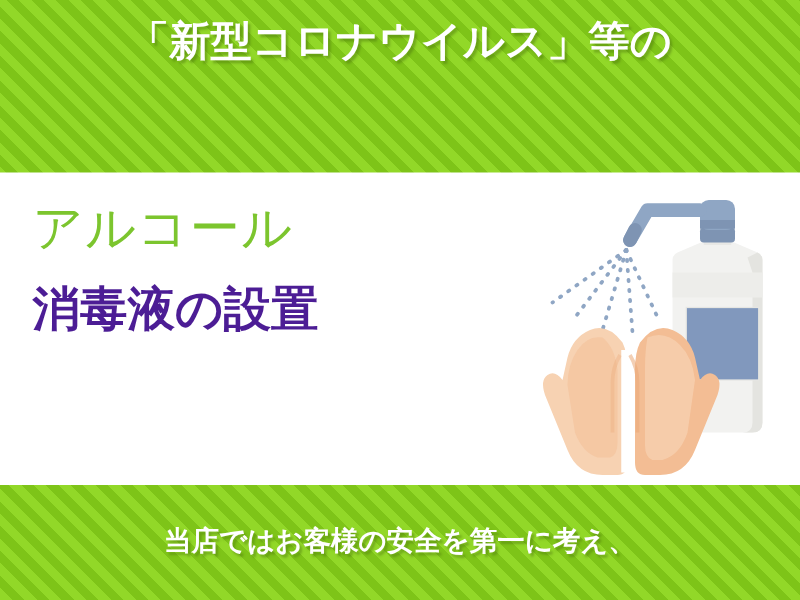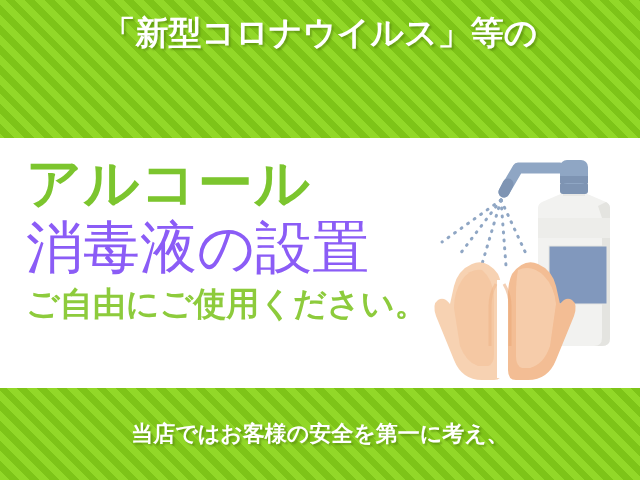--- a/index.html
+++ b/index.html
@@ -77,32 +77,32 @@
     background: #ffffff;
   }
 
   .panel-text {
     position: absolute;
     left: 26px;
     top: 14px;
     width: 400px;
   }
   .line-alcohol {
-    font-size: 55px;
+    font-size: 40px;
     line-height: 62px;
-    font-weight: bold;
+    font-weight: normal;
     color: #7cc52e;
     letter-spacing: 1px;
     white-space: nowrap;
   }
   .line-setchi {
-    font-size: 57px;
+    font-size: 38px;
     line-height: 66px;
-    font-weight: normal;
-    color: #8b5cf6;
+    font-weight: bold;
+    color: #4c1d95;
     letter-spacing: 0px;
     white-space: nowrap;
   }
   .line-free {
     font-size: 33px;
     line-height: 44px;
     font-weight: bold;
     color: #8dcb3c;
     letter-spacing: 0px;
     white-space: nowrap;
@@ -153,21 +153,20 @@
 
   <div class="header">
     <div class="header-line1">「新型コロナウイルス」等の</div>
   </div>
 
   <div class="panel">
 
     <div class="panel-text">
       <div class="line-alcohol">アルコール</div>
       <div class="line-setchi">消毒液の設置</div>
-      <div class="line-free">ご自由にご使用ください。</div>
     </div>
 
     <div class="illustration">
       <svg viewBox="0 0 212 240" xmlns="http://www.w3.org/2000/svg">
 
         <path d="M118 72 L118 62 Q118 58 122 56 L150 44 Q154 42 158 44 L186 56 Q190 58 190 62 L190 72 L190 192 Q190 200 182 200 L126 200 Q118 200 118 192 Z" fill="#f2f2f0"></path>
 
         <path d="M178 60 L186 56 Q190 58 190 62 L190 72 L190 192 Q190 200 182 200 L174 200 Q182 200 182 192 L182 72 Z" fill="#e4e4e0"></path>
 
         <path d="M118 72 L190 72 L190 92 L118 92 Z" fill="#ededea"></path>

